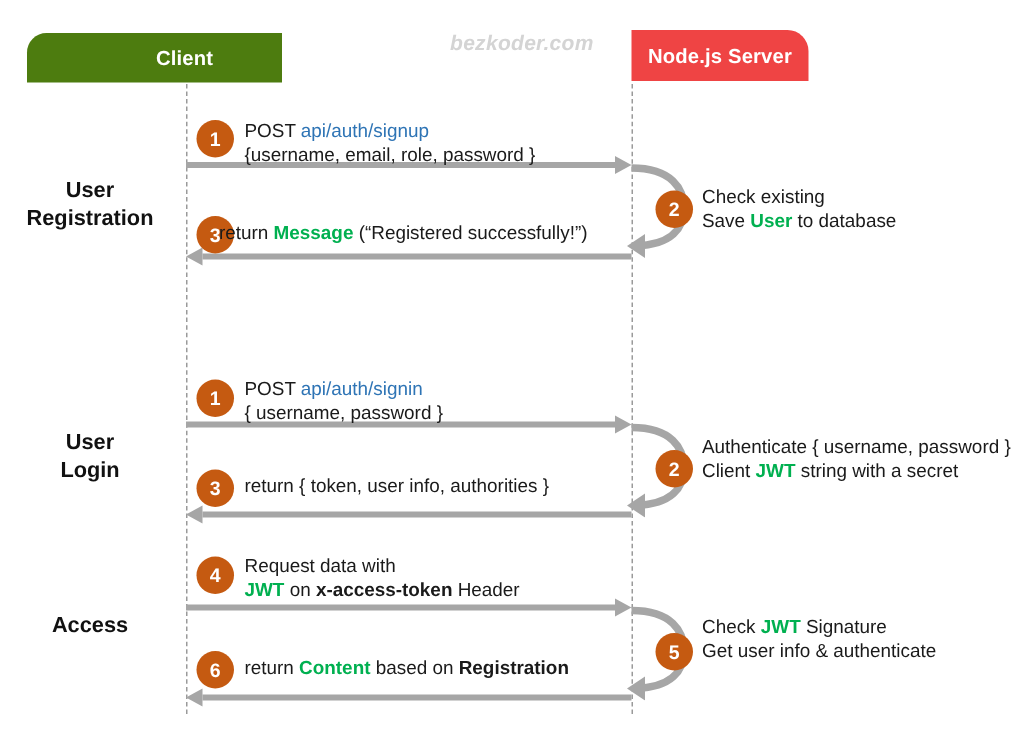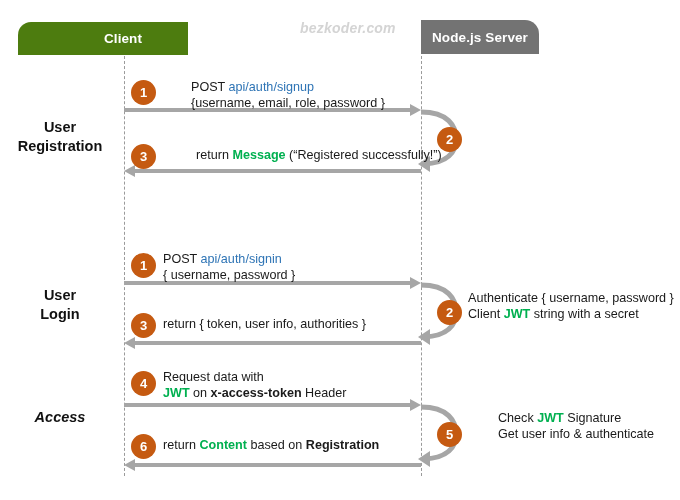--- a/index.html
+++ b/index.html
@@ -35,21 +35,21 @@
     height: 33px;
     background: #4d7c0f;
     border-top-left-radius: 13px;
     padding-left: 40px;
   }
   #actor-server {
     left: 421px;
     top: 20px;
     width: 118px;
     height: 34px;
-    background: #737373;
+    background: #ef4444;
     border-top-right-radius: 14px;
   }
   .watermark {
     position: absolute;
     left: 300px;
     top: 20px;
     font-size: 14px;
     font-style: italic;
     font-weight: 700;
     color: #d4d4d4;
@@ -71,21 +71,21 @@
     left: 0px;
     width: 120px;
     text-align: center;
     font-size: 14.5px;
     font-weight: 700;
     color: #111111;
     line-height: 19px;
   }
   #phase-registration { top: 118px; }
   #phase-login { top: 286px; }
-  #phase-access { top: 408px; font-style: italic; }
+  #phase-access { top: 408px; }
 
   .arrow-line {
     position: absolute;
     height: 4px;
     background: #a6a6a6;
   }
   .arrow-head {
     position: absolute;
     width: 0;
     height: 0;
@@ -154,37 +154,43 @@
     <div>User</div>
     <div>Login</div>
   </div>
   <div class="phase-label" id="phase-access">
     <div>Access</div>
   </div>
 
   <div class="arrow-line" style="left:124px; top:108px; width:287px;"></div>
   <div class="arrow-head right" style="left:410px; top:104px;"></div>
   <div class="badge" style="left:131px; top:80px;">1</div>
-  <div class="msg-text" style="left:163px; top:80px;margin-left:28px;">
+  <div class="msg-text" style="left:163px; top:80px;">
     <div>
       <span>POST </span><span class="accent-blue">api/auth/signup</span>
     </div>
     <div>{username, email, role, password }</div>
   </div>
 
   <svg class="selfloop" style="left:418px; top:106px;" width="44" height="66" viewBox="0 0 44 66">
     <path d="M3,6 C30,6 38,20 38,33 C38,46 30,57 6,58" fill="none" stroke="#A6A6A6" stroke-width="5"></path>
     <polygon points="12,50 12,66 0,58" fill="#A6A6A6"></polygon>
   </svg>
   <div class="badge" style="left:437px; top:127px;">2</div>
+  <div class="msg-text" style="left:468px; top:124px;">
+    <div>Check existing</div>
+    <div>
+      <span>Save </span><span class="accent-green">User</span><span> to database</span>
+    </div>
+  </div>
 
   <div class="arrow-line" style="left:135px; top:169px; width:286px;"></div>
   <div class="arrow-head left" style="left:124px; top:165px;"></div>
   <div class="badge" style="left:131px; top:144px;">3</div>
-  <div class="msg-text" style="left:173px; top:148px;padding-left:23px;">
+  <div class="msg-text" style="left:146px; top:148px;">
     <div>
       <span>return </span><span class="accent-green">Message</span><span> (“Registered successfully!”)</span>
     </div>
   </div>
 
   <div class="arrow-line" style="left:124px; top:281px; width:287px;"></div>
   <div class="arrow-head right" style="left:410px; top:277px;"></div>
   <div class="badge" style="left:131px; top:253px;">1</div>
   <div class="msg-text" style="left:163px; top:252px;">
     <div>
@@ -220,21 +226,21 @@
     <div>
       <span class="accent-green">JWT</span><span> on </span><span class="bold">x-access-token</span><span> Header</span>
     </div>
   </div>
 
   <svg class="selfloop" style="left:418px; top:401px;" width="44" height="66" viewBox="0 0 44 66">
     <path d="M3,6 C30,6 38,20 38,33 C38,46 30,57 6,58" fill="none" stroke="#A6A6A6" stroke-width="5"></path>
     <polygon points="12,50 12,66 0,58" fill="#A6A6A6"></polygon>
   </svg>
   <div class="badge" style="left:437px; top:422px;">5</div>
-  <div class="msg-text" style="left:468px; top:411px;margin-left:30px;">
+  <div class="msg-text" style="left:468px; top:411px;">
     <div>
       <span>Check </span><span class="accent-green">JWT</span><span> Signature</span>
     </div>
     <div>Get user info &amp; authenticate</div>
   </div>
 
   <div class="arrow-line" style="left:135px; top:463px; width:286px;"></div>
   <div class="arrow-head left" style="left:124px; top:459px;"></div>
   <div class="badge" style="left:131px; top:434px;">6</div>
   <div class="msg-text" style="left:163px; top:438px;">

